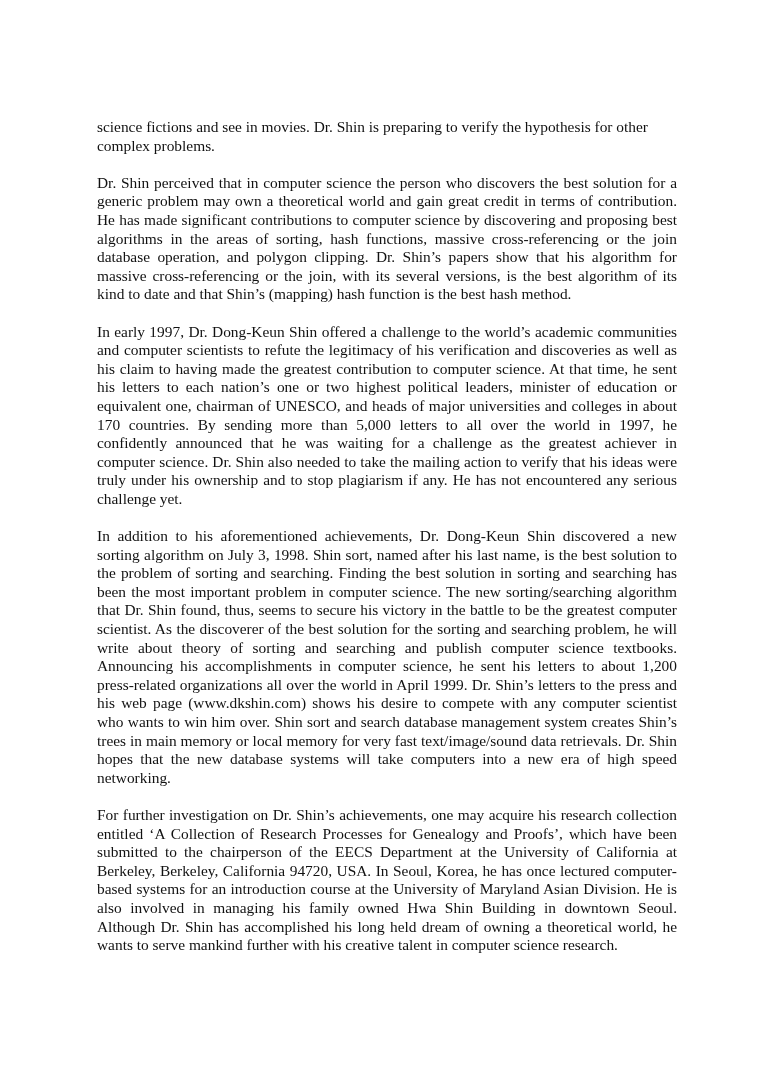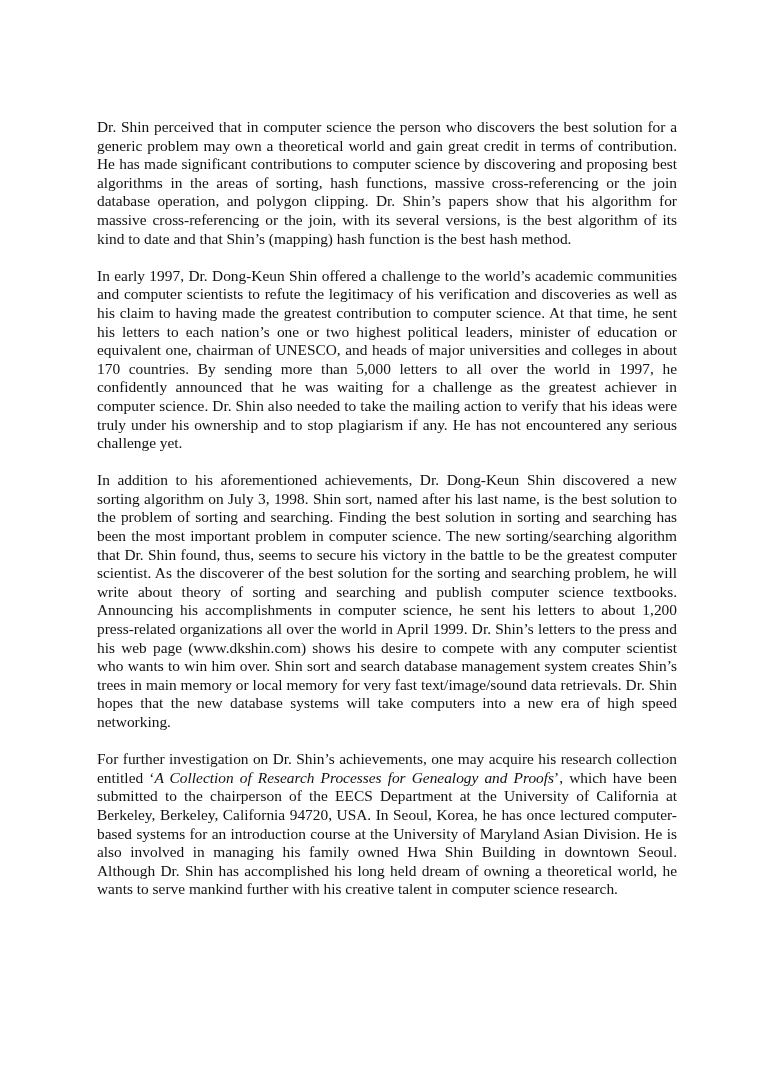--- a/index.html
+++ b/index.html
@@ -25,24 +25,24 @@
     }
     .para {
       margin: 0 0 18.6px 0;
       text-align: justify;
       text-justify: inter-word;
     }
     .para.first {
       text-align: left;
     }
     .ital {
-      font-style: italic;
     }
   </style>
 </head>
 <body>
 
 <div class="page">
+  <p class="para first">science fictions and see in movies.   Dr. Shin is preparing to verify the hypothesis for other complex problems.</p>
   <p class="para">Dr. Shin perceived that in computer science the person who discovers the best solution for a generic problem may own a theoretical world and gain great credit in terms of contribution. He has made significant contributions to computer science by discovering and proposing best algorithms in the areas of sorting, hash functions, massive cross-referencing or the join database operation, and polygon clipping. Dr. Shin’s papers show that his algorithm for massive cross-referencing or the join, with its several versions, is the best algorithm of its kind to date and that Shin’s (mapping) hash function is the best hash method.</p>
   <p class="para">In early 1997, Dr. Dong-Keun Shin offered a challenge to the world’s academic communities and computer scientists to refute the legitimacy of his verification and discoveries as well as his claim to having made the greatest contribution to computer science.   At that time, he sent his letters to each nation’s one or two highest political leaders, minister of education or equivalent one, chairman of UNESCO, and heads of major universities and colleges in about 170 countries.   By sending more than 5,000 letters to all over the world in 1997, he confidently announced that he was waiting for a challenge as the greatest achiever in computer science.   Dr. Shin also needed to take the mailing action to verify that his ideas were truly under his ownership and to stop plagiarism if any.   He has not encountered any serious challenge yet.</p>
   <p class="para">In addition to his aforementioned achievements, Dr. Dong-Keun Shin discovered a new sorting algorithm on July 3, 1998.   Shin sort, named after his last name, is the best solution to the problem of sorting and searching.   Finding the best solution in sorting and searching has been the most important problem in computer science.   The new sorting/searching algorithm that Dr. Shin found, thus, seems to secure his victory in the battle to be the greatest computer scientist.   As the discoverer of the best solution for the sorting and searching problem, he will write about theory of sorting and searching and publish computer science textbooks.   Announcing his accomplishments in computer science, he sent his letters to about 1,200 press-related organizations all over the world in April 1999.   Dr. Shin’s letters to the press and his web page (www.dkshin.com) shows his desire to compete with any computer scientist who wants to win him over.   Shin sort and search database management system creates Shin’s trees in main memory or local memory for very fast text/image/sound data retrievals.   Dr. Shin hopes that the new database systems will take computers into a new era of high speed networking.</p>
   <p class="para"><span>For further investigation on Dr. Shin’s achievements, one may acquire his research collection entitled ‘</span><span class="ital">A Collection of Research Processes for Genealogy and Proofs</span><span>’, which have been submitted to the chairperson of the EECS Department at the University of California at Berkeley, Berkeley, California 94720, USA.   In Seoul, Korea, he has once lectured computer-based systems for an introduction course at the University of Maryland Asian Division.   He is also involved in managing his family owned Hwa Shin Building in downtown Seoul.   Although Dr. Shin has accomplished his long held dream of owning a theoretical world, he wants to serve mankind further with his creative talent in computer science research.</span></p>
 </div>
 
 </body></html>

